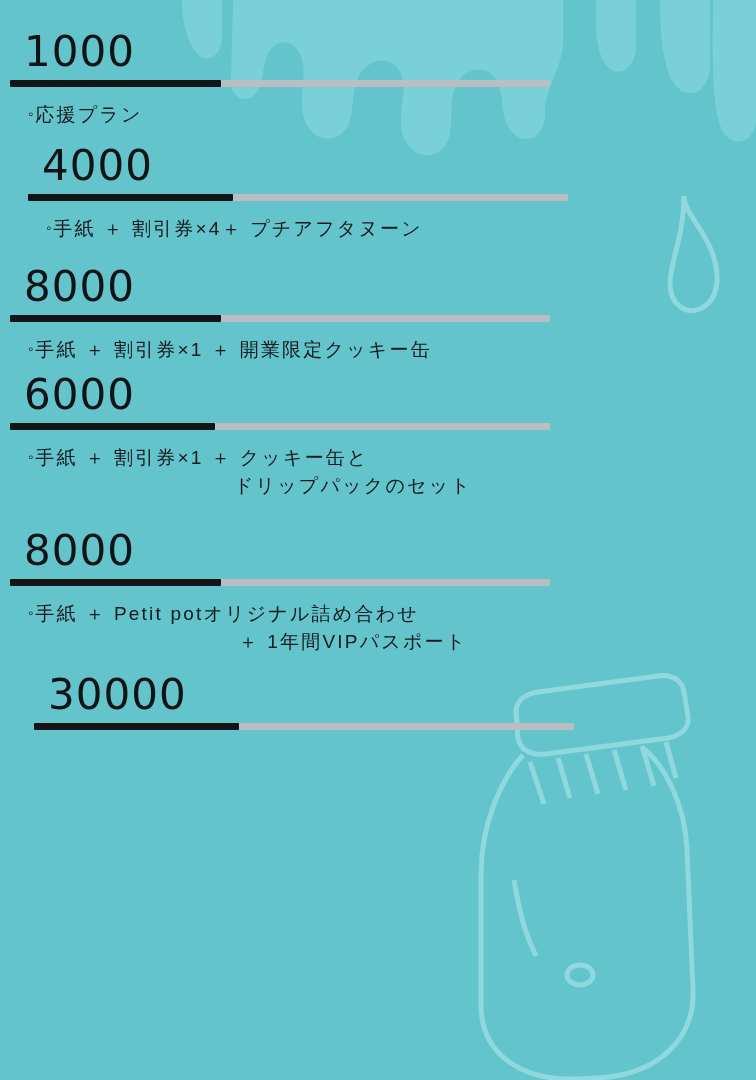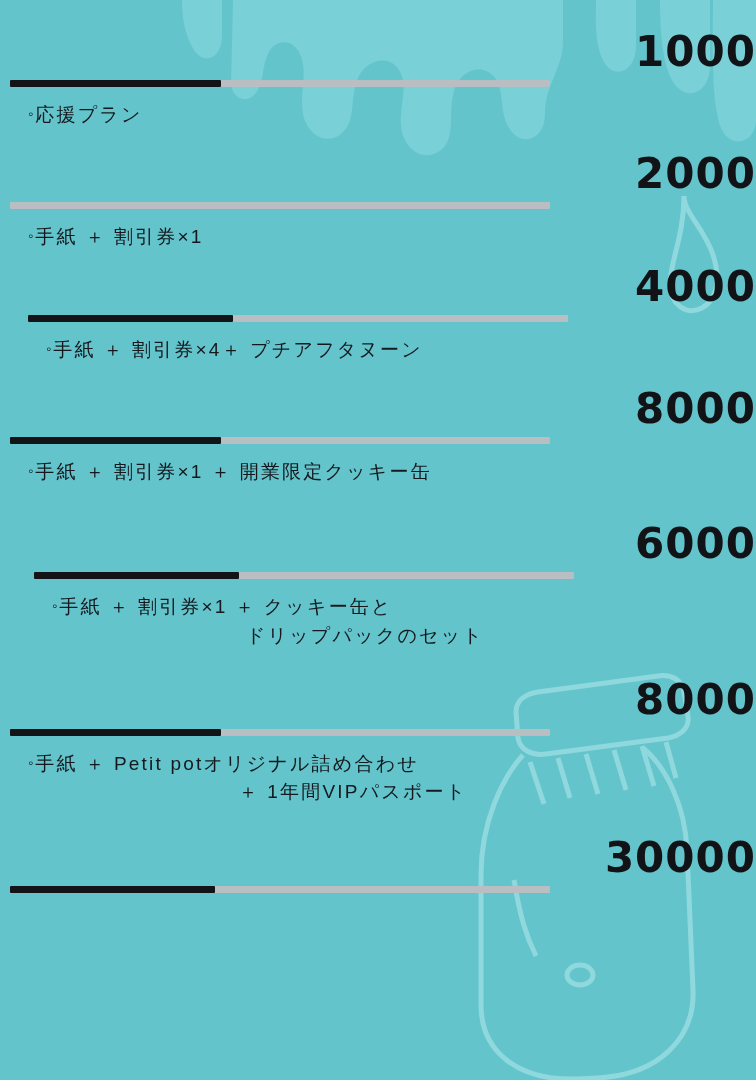--- a/index.html
+++ b/index.html
@@ -31,28 +31,27 @@
     padding: 18px 0 0 0;
     box-sizing: border-box;
   }
 
   .tier {
     position: relative;
   }
 
   .tier-amount {
     font-family: "DejaVu Sans", sans-serif;
-    font-weight: 700;
+    font-weight: 400;
     font-size: 42px;
     letter-spacing: 1px;
     color: #111317;
     line-height: 1.05;
     padding-left: 24px;
     margin: 0;
-    text-align: right;
   }
 
   .bar {
     position: relative;
     height: 7px;
     width: 540px;
     margin-left: 10px;
     background: #b9bec2;
     border-radius: 1px;
     margin-top: 6px;
@@ -129,29 +128,20 @@
   <section class="tier" style="margin-top:12px;">
     <h2 class="tier-amount">1000</h2>
     <div class="bar">
       <div class="fill" style="width:39%"></div>
     </div>
     <p class="desc">
       <span class="bullet">◦</span><span>応援プラン</span>
     </p>
   </section>
 
-  <section class="tier" style="margin-top:22px;">
-    <h2 class="tier-amount">2000</h2>
-    <div class="bar">
-      <div class="fill" style="width:0%"></div>
-    </div>
-    <p class="desc">
-      <span class="bullet">◦</span><span>手紙 ＋ 割引券×1</span>
-    </p>
-  </section>
 
   <section class="tier" style="margin-top:14px;padding-left:18px;">
     <h2 class="tier-amount">4000</h2>
     <div class="bar">
       <div class="fill" style="width:38%"></div>
     </div>
     <p class="desc">
       <span class="bullet">◦</span><span>手紙 ＋ 割引券×4＋ プチアフタヌーン</span>
     </p>
   </section>
@@ -159,21 +149,21 @@
   <section class="tier" style="margin-top:22px;">
     <h2 class="tier-amount">8000</h2>
     <div class="bar">
       <div class="fill" style="width:39%"></div>
     </div>
     <p class="desc">
       <span class="bullet">◦</span><span>手紙 ＋ 割引券×1 ＋ 開業限定クッキー缶</span>
     </p>
   </section>
 
-  <section class="tier" style="margin-top:36px;padding-left:24px;">
+  <section class="tier" style="margin-top:8px;">
     <h2 class="tier-amount">6000</h2>
     <div class="bar">
       <div class="fill" style="width:38%"></div>
     </div>
     <p class="desc">
       <span class="bullet">◦</span><span>手紙 ＋ 割引券×1 ＋ クッキー缶と</span>
       <span class="line2">ドリップパックのセット</span>
     </p>
   </section>
 
@@ -181,20 +171,20 @@
     <h2 class="tier-amount">8000</h2>
     <div class="bar">
       <div class="fill" style="width:39%"></div>
     </div>
     <p class="desc">
       <span class="bullet">◦</span><span>手紙 ＋ Petit potオリジナル詰め合わせ</span>
       <span class="line2">＋ 1年間VIPパスポート</span>
     </p>
   </section>
 
-  <section class="tier" style="margin-top:29px;">
+  <section class="tier" style="margin-top:16px;padding-left:24px;">
     <h2 class="tier-amount">30000</h2>
     <div class="bar">
       <div class="fill" style="width:38%"></div>
     </div>
   </section>
 
 </main>
 
 </body></html>

